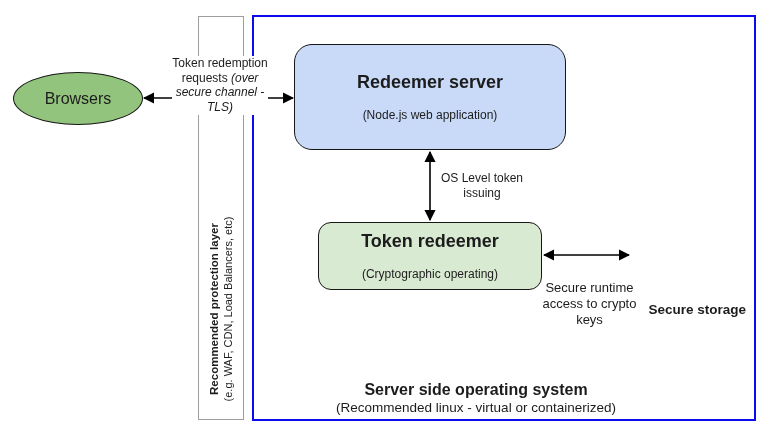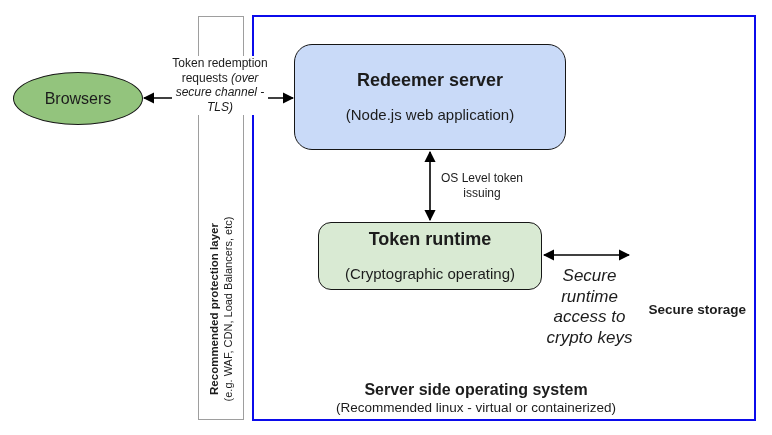--- a/index.html
+++ b/index.html
@@ -30,40 +30,40 @@
 
   
   .ellipse{position:absolute;left:13px;top:72px;width:130px;height:53px;
     background:var(--browsers-fill);border:1.6px solid var(--shape-stroke);border-radius:50%;
     display:flex;align-items:center;justify-content:center;z-index:4;}
   .ellipse span{font-size:16px;}
 
   .box{position:absolute;border:1.7px solid var(--shape-stroke);z-index:4;
     display:flex;flex-direction:column;align-items:center;justify-content:center;text-align:center;}
   .box .title{font-weight:bold;font-size:18px;line-height:1.25;}
-  .box .subtitle{font-size:15px;line-height:1.25;margin-top:15px;}
+  .box .subtitle{font-size:12px;line-height:1.25;margin-top:15px;}
   .redeemer-box{left:294px;top:44px;width:272px;height:106px;background:var(--redeemer-fill);border-radius:18px;}
   .token-box{left:318px;top:222px;width:224px;height:68px;background:var(--token-redeemer-fill);border-radius:13px;}
 
   .pentagon-wrap{position:absolute;left:628px;top:207px;width:96px;height:92px;z-index:4;}
   .pentagon-wrap svg{display:block;}
   .pentagon-wrap polygon{fill:var(--keys-fill);stroke:var(--shape-stroke);stroke-width:1.7;stroke-linejoin:round;}
   .keys-label{position:absolute;left:0;top:38px;width:96px;text-align:center;font-size:16px;}
   .secure-storage{position:absolute;left:606px;top:302px;width:140px;text-align:right;
     font-weight:bold;font-size:13.5px;z-index:4;}
 
   
   .arrows{position:absolute;left:0;top:0;width:772px;height:435px;z-index:5;pointer-events:none;}
   .arrows line{stroke:#000000;stroke-width:1.6;}
 
   
   .edge-label{position:absolute;z-index:6;text-align:center;font-size:12px;line-height:1.22;background:#ffffff;}
   .label-redemption{left:172px;top:56px;width:96px;}
   .label-os{left:437px;top:171px;width:90px;background:transparent;}
-  .label-crypto{left:542px;top:266px;width:95px;font-size:17px;font-style:italic;}
+  .label-crypto{left:542px;top:280px;width:95px;font-size:13px;}
   .edge-label .it{font-style:italic;}
 
   
   .os-caption{position:absolute;left:296px;top:381px;width:360px;text-align:center;z-index:4;line-height:1.18;}
   .os-caption .l1{font-weight:bold;font-size:16px;}
   .os-caption .l2{font-size:13.5px;text-align:center;}
 </style>
 </head>
 <body>
 
@@ -80,21 +80,21 @@
   <div class="ellipse">
     <span>Browsers</span>
   </div>
 
   <div class="box redeemer-box">
     <div class="title">Redeemer server</div>
     <div class="subtitle">(Node.js web application)</div>
   </div>
 
   <div class="box token-box">
-    <div class="title">Token runtime</div>
+    <div class="title">Token redeemer</div>
     <div class="subtitle">(Cryptographic operating)</div>
   </div>
 
   <div class="secure-storage">Secure storage</div>
 
   <svg class="arrows">
     <defs>
       <marker id="ah" viewBox="0 0 10 10" refX="9" refY="5" markerWidth="7" markerHeight="7" orient="auto-start-reverse">
         <path d="M0,0 L10,5 L0,10 z" fill="#000000"></path>
       </marker>

